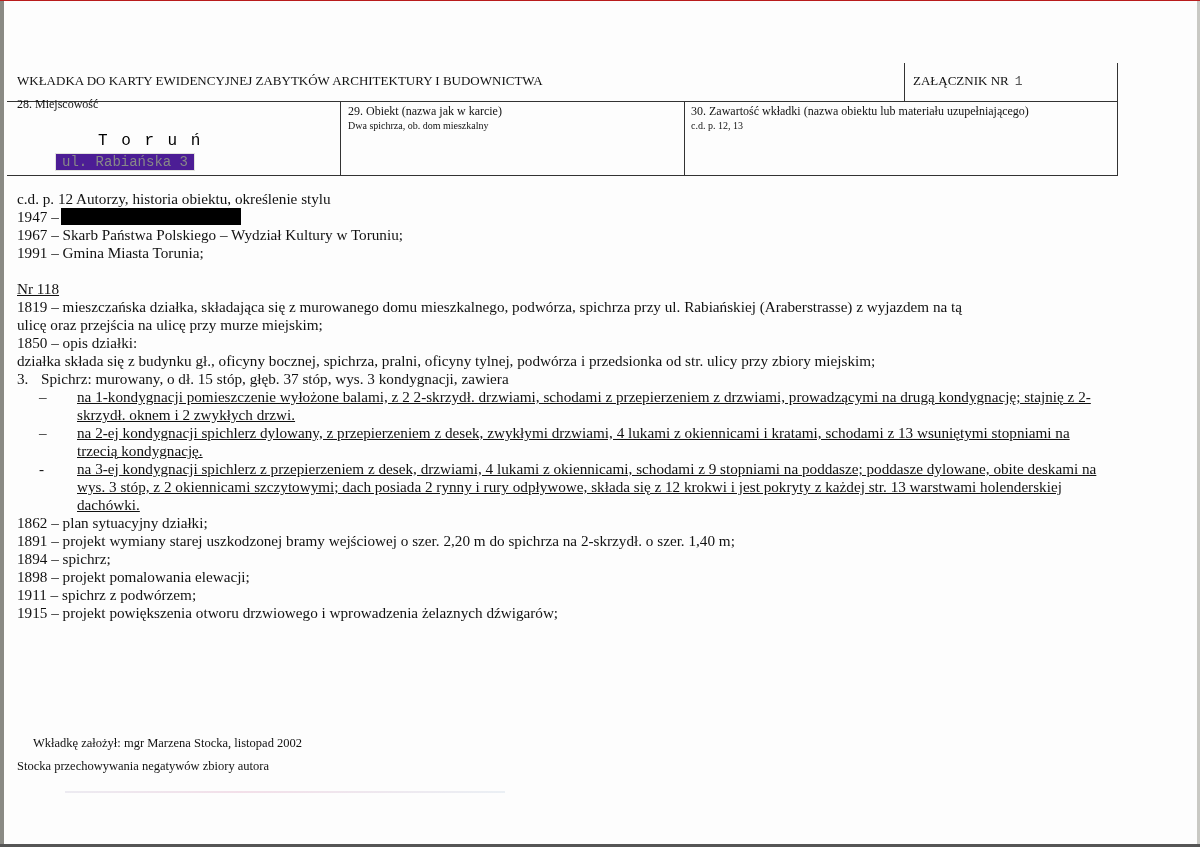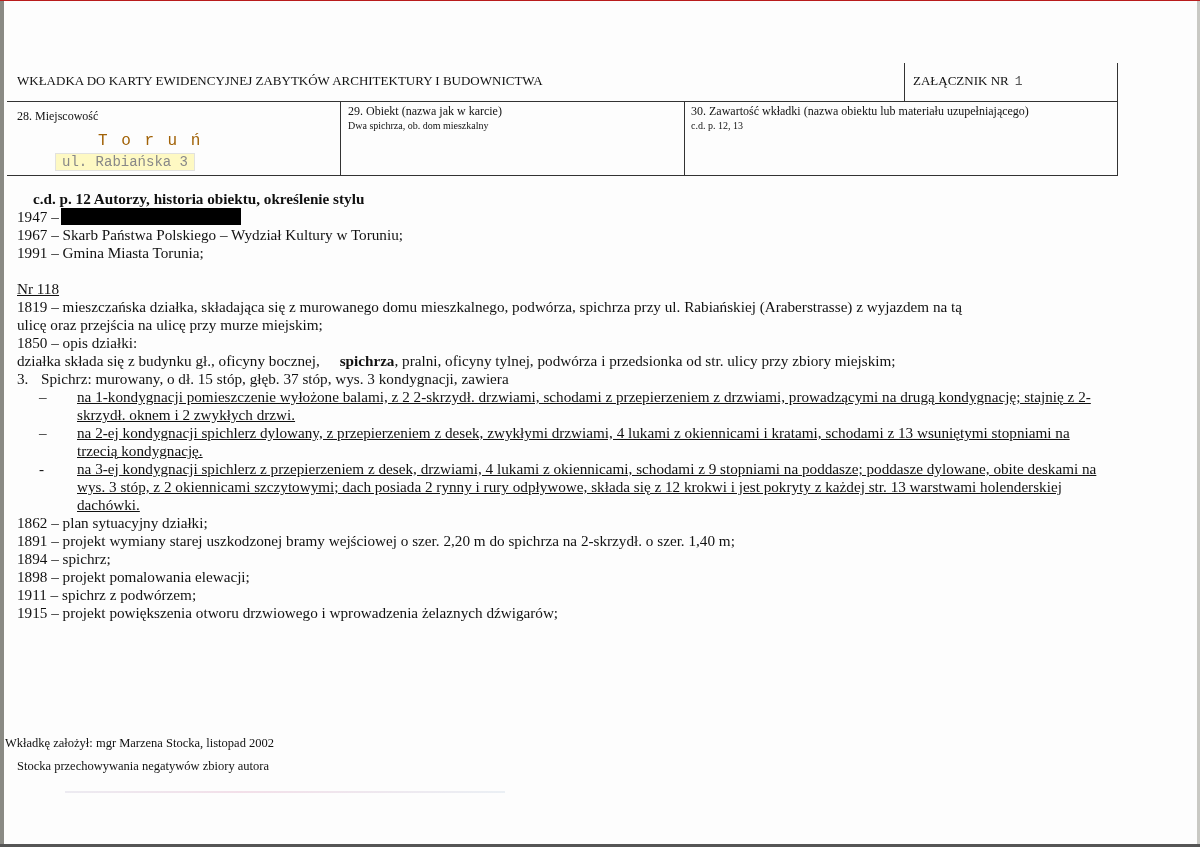--- a/index.html
+++ b/index.html
@@ -41,45 +41,45 @@
   .zal {
     position: absolute; left: 913px; top: 72px; font-size: 13px;
   }
   .zal-num {
     font-family: "Liberation Mono", monospace; color: #555; margin-left: 6px; font-size: 13px;
   }
   .cell-label { position: absolute; font-size: 12px; }
   .cell-value { position: absolute; font-size: 10px; }
   .torun {
     position: absolute; left: 98px; top: 131px;
-    font-family: "Liberation Mono", monospace; font-size: 16px; letter-spacing: 2px; color: #a16207;
+    font-family: "Liberation Mono", monospace; font-size: 16px; letter-spacing: 2px; color: #000000;
   }
   .street {
     position: absolute; left: 55px; top: 152px; padding: 0 6px;
     font-family: "Liberation Mono", monospace; font-size: 14px; color: #888;
-    background: #fef9c3; border: 1px solid #e2e2de;
+    background: #4c1d95; border: 1px solid #e2e2de;
   }
   .body-text {
     position: absolute; left: 17px; top: 189px; width: 1090px;
     font-size: 15.2px; line-height: 18px;
   }
   .body-text .line { white-space: nowrap; height: 18px; }
-  .bold { font-weight: bold; margin-left: 16px; }
+  .bold { font-weight: normal; }
   .u { text-decoration: underline; }
   .redact {
     display: inline-block; width: 180px; height: 17px; background: #000;
     vertical-align: -3px; margin-left: 2px;
   }
   .gap { height: 18px; }
   .item3 { padding-left: 0; }
   .item3 .num { display: inline-block; width: 24px; }
   .bullet { position: relative; padding-left: 60px; }
   .bullet .dash { position: absolute; left: 22px; top: 0; }
   .bullet .wrap { white-space: normal; width: 1030px; text-decoration: underline; }
-  .footer1 { position: absolute; left: 5px; top: 735px; font-size: 12.5px; }
+  .footer1 { position: absolute; left: 33px; top: 735px; font-size: 12.5px; }
   .footer2 { position: absolute; left: 17px; top: 758px; font-size: 12.5px; }
   .faint-line {
     position: absolute; left: 65px; top: 790px; width: 440px; height: 2px;
     background: linear-gradient(90deg, #e8e6ee, #f0d8e4 40%, #e6ecf2);
     opacity: 0.8;
   }
 </style>
 </head>
 <body>
 
@@ -95,21 +95,21 @@
   <div class="vline" style="left:684px; top:100px; height:74px;"></div>
   <div class="hline" style="left:7px; top:174px; width:1111px;"></div>
 
   <div class="hdr-title-row">
     <div class="hdr-title">WKŁADKA DO KARTY EWIDENCYJNEJ ZABYTKÓW ARCHITEKTURY I BUDOWNICTWA</div>
   </div>
   <div class="zal">
     <span>ZAŁĄCZNIK NR</span><span class="zal-num">1</span>
   </div>
 
-  <div class="cell-label" style="left:17px; top:108px;">28. Miejscowość</div>
+  <div class="cell-label" style="left:17px; top:96px;">28. Miejscowość</div>
   <div class="torun">T o r u ń</div>
   <div class="street">ul. Rabiańska 3</div>
 
   <div class="cell-label" style="left:348px; top:103px;">29. Obiekt (nazwa jak w karcie)</div>
   <div class="cell-value" style="left:348px; top:119px;">Dwa spichrza, ob. dom mieszkalny</div>
 
   <div class="cell-label" style="left:691px; top:103px;">30. Zawartość wkładki (nazwa obiektu lub materiału uzupełniającego)</div>
   <div class="cell-value" style="left:691px; top:119px;">c.d. p. 12, 13</div>
 
   <div class="body-text">

